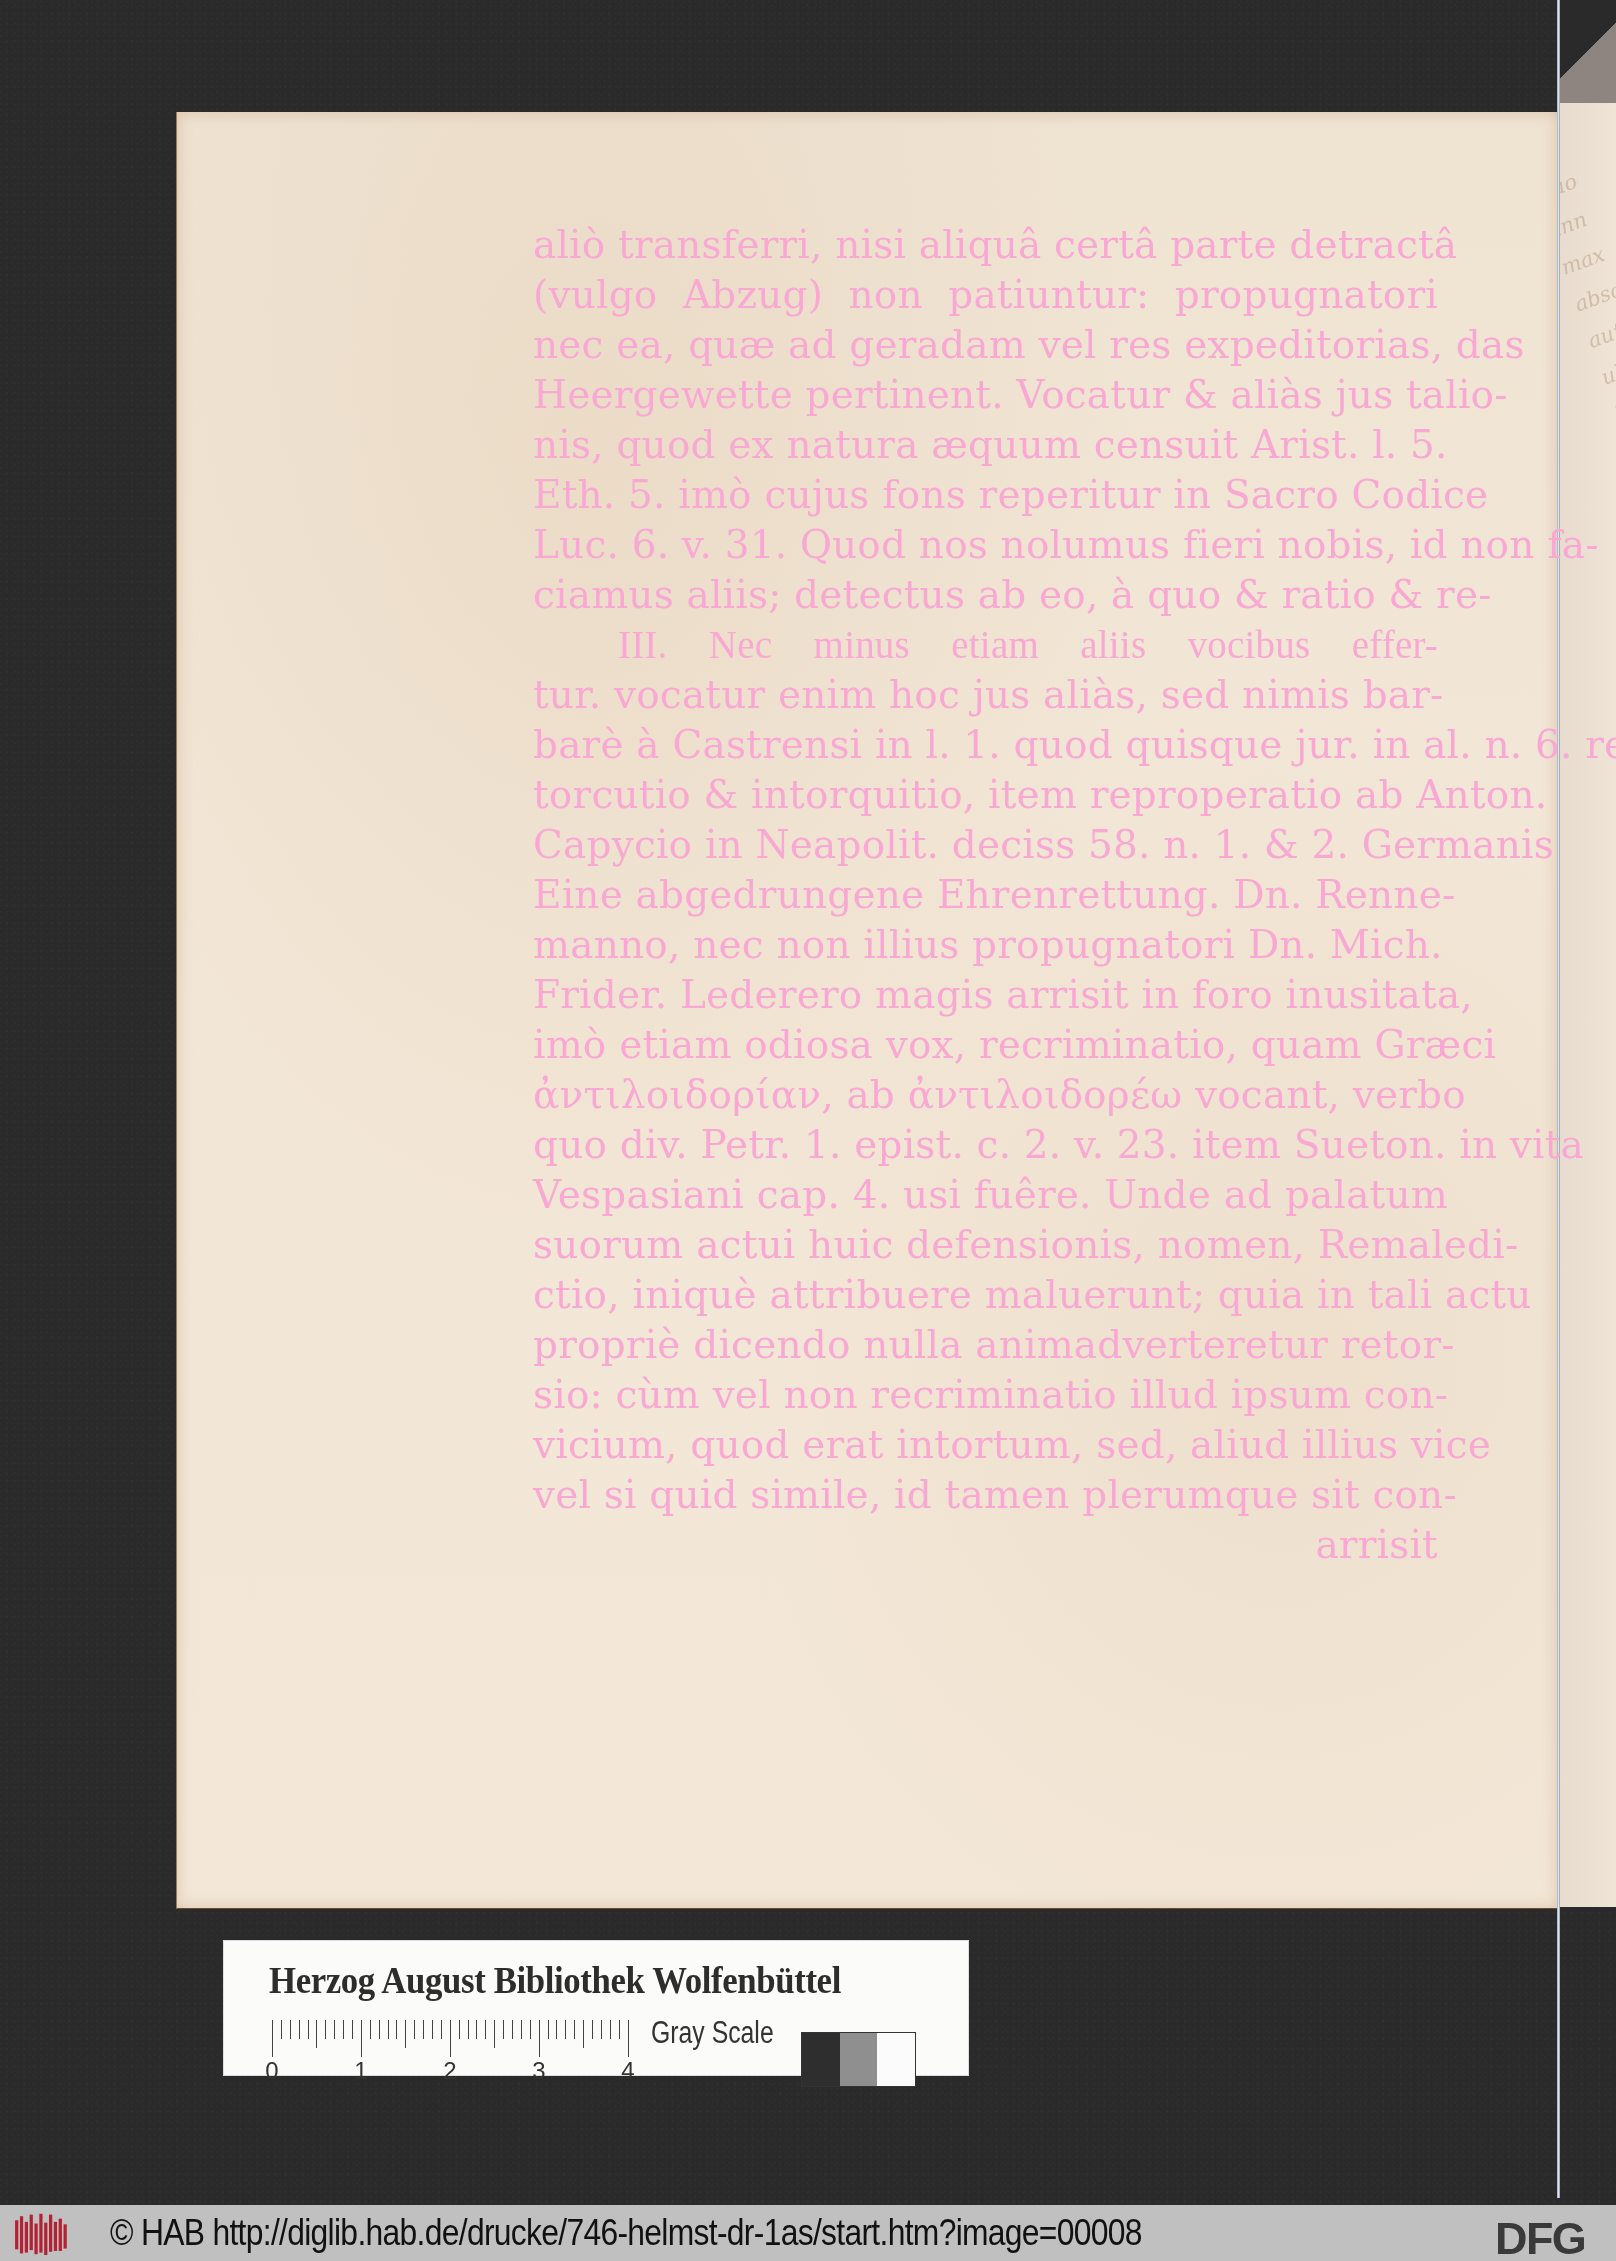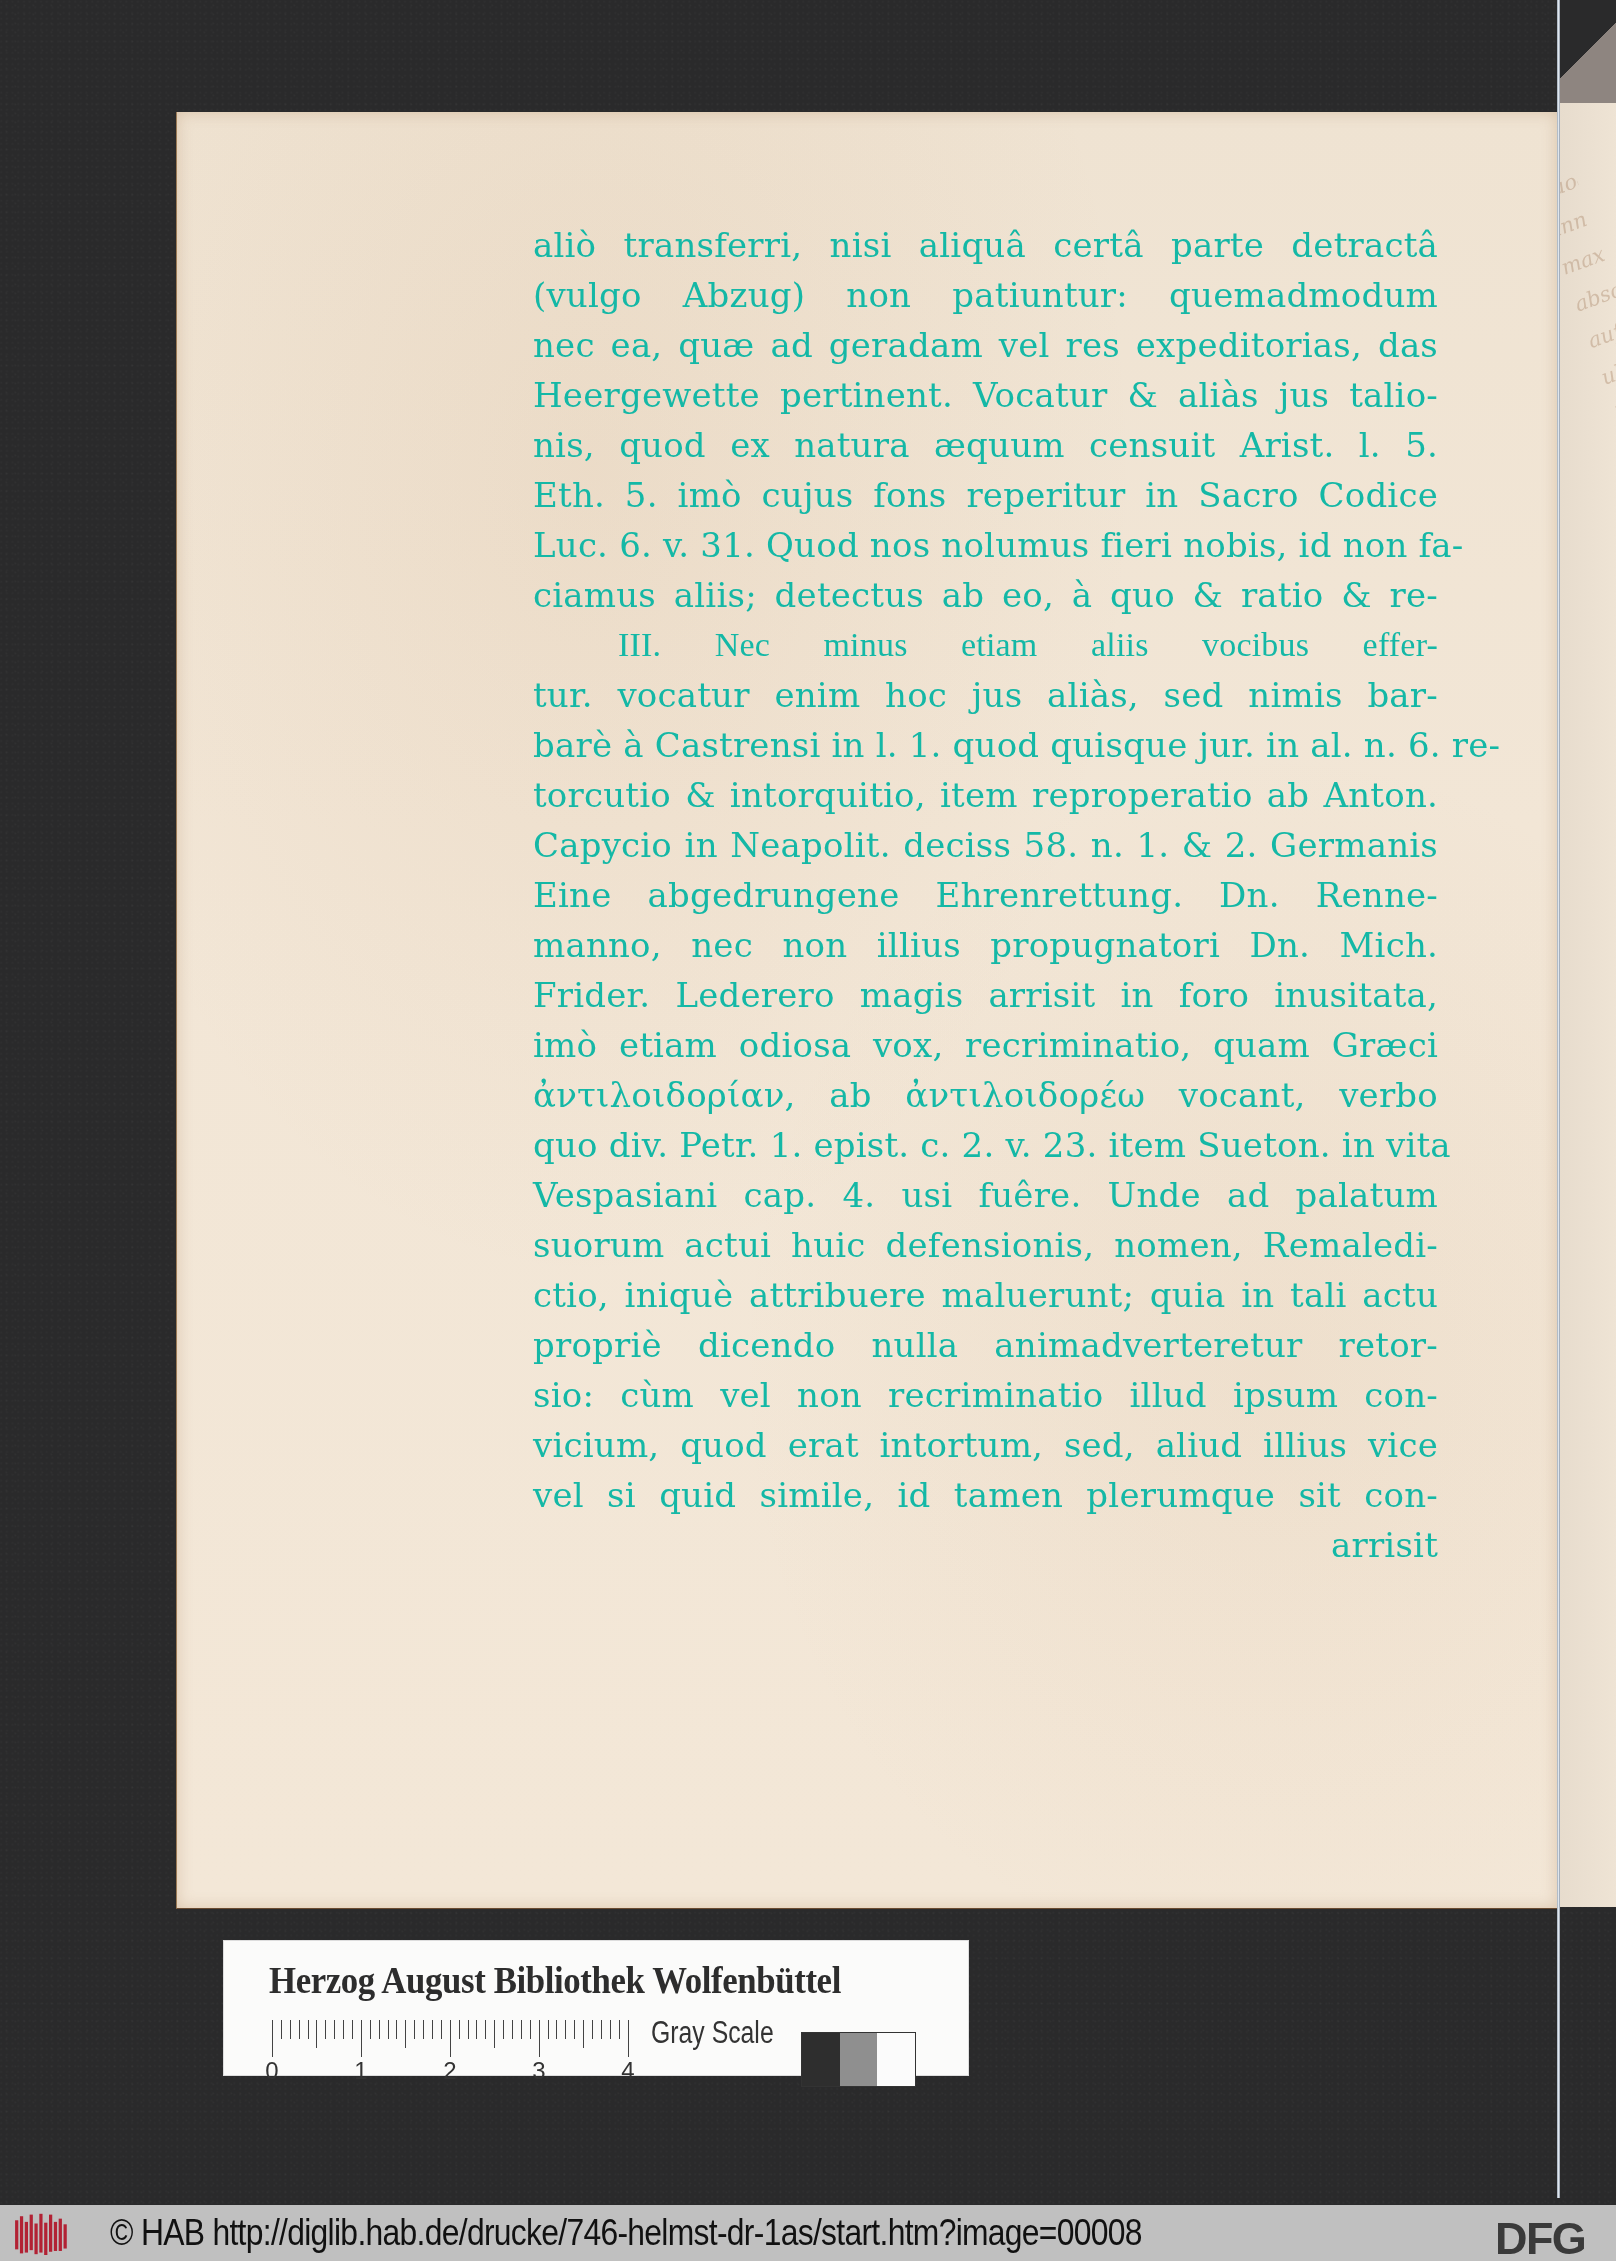--- a/index.html
+++ b/index.html
@@ -39,22 +39,22 @@
     color: rgba(160,120,90,0.35); font-style: italic; font-size: 21px;
     line-height: 39px; transform: rotate(-20deg); overflow: hidden;
     font-family: "DejaVu Serif", serif;
   }
   .glass-line {
     position: absolute; left: 1557px; top: 0; width: 3.2px; height: 2198px;
     background: linear-gradient(90deg, #9aa6b4, #dfe6ee, #8993a1);
   }
   .text-block {
     position: absolute; left: 533px; top: 220px; width: 905px;
-    color: #14b8a6; font-family: "DejaVu Serif", serif;
-    font-size: 34px; line-height: 50px;
+    color: #f9a8d4; font-family: "DejaVu Serif", serif;
+    font-size: 39px; line-height: 50px;
   }
   .line { display: block; text-align: justify; text-align-last: justify; white-space: nowrap; height: 50px; letter-spacing: 0.2px; }
   .line.last { text-align-last: left; }
   .line.indent { padding-left: 85px; font-family: Liberation Serif, serif; }
   .line.right { text-align: right; text-align-last: right; }
 
   .color-card {
     position: absolute; left: 223px; top: 1940px; width: 744px; height: 134px;
     background: #fbfbfa; border: 0.8px solid #ddd;
   }
@@ -99,21 +99,21 @@
 
 <div class="next-page-top"></div>
 <div class="next-page"></div>
 <div class="ghost-writing">Quod ann<br>maximaus<br>abscisi<br>aufe ula<br>Lufiol</div>
 <div class="glass-line"></div>
 
 <div class="page"></div>
 
 <div class="text-block">
   <span class="line">aliò transferri, nisi aliquâ certâ parte detractâ</span>
-  <span class="line">(vulgo Abzug) non patiuntur: quemadmodum</span>
+  <span class="line">(vulgo Abzug) non patiuntur: propugnatori</span>
   <span class="line">nec ea, quæ ad geradam vel res expeditorias, das</span>
   <span class="line">Heergewette pertinent. Vocatur &amp; aliàs jus talio-</span>
   <span class="line">nis, quod ex natura æquum censuit Arist. l. 5.</span>
   <span class="line">Eth. 5. imò cujus fons reperitur in Sacro Codice</span>
   <span class="line">Luc. 6. v. 31. Quod nos nolumus fieri nobis, id non fa-</span>
   <span class="line">ciamus aliis; detectus ab eo, à quo &amp; ratio &amp; re-</span>
   <span class="line indent">III. Nec minus etiam aliis vocibus effer-</span>
   <span class="line">tur. vocatur enim hoc jus aliàs, sed nimis bar-</span>
   <span class="line">barè à Castrensi in l. 1. quod quisque jur. in al. n. 6. re-</span>
   <span class="line">torcutio &amp; intorquitio, item reproperatio ab Anton.</span>

